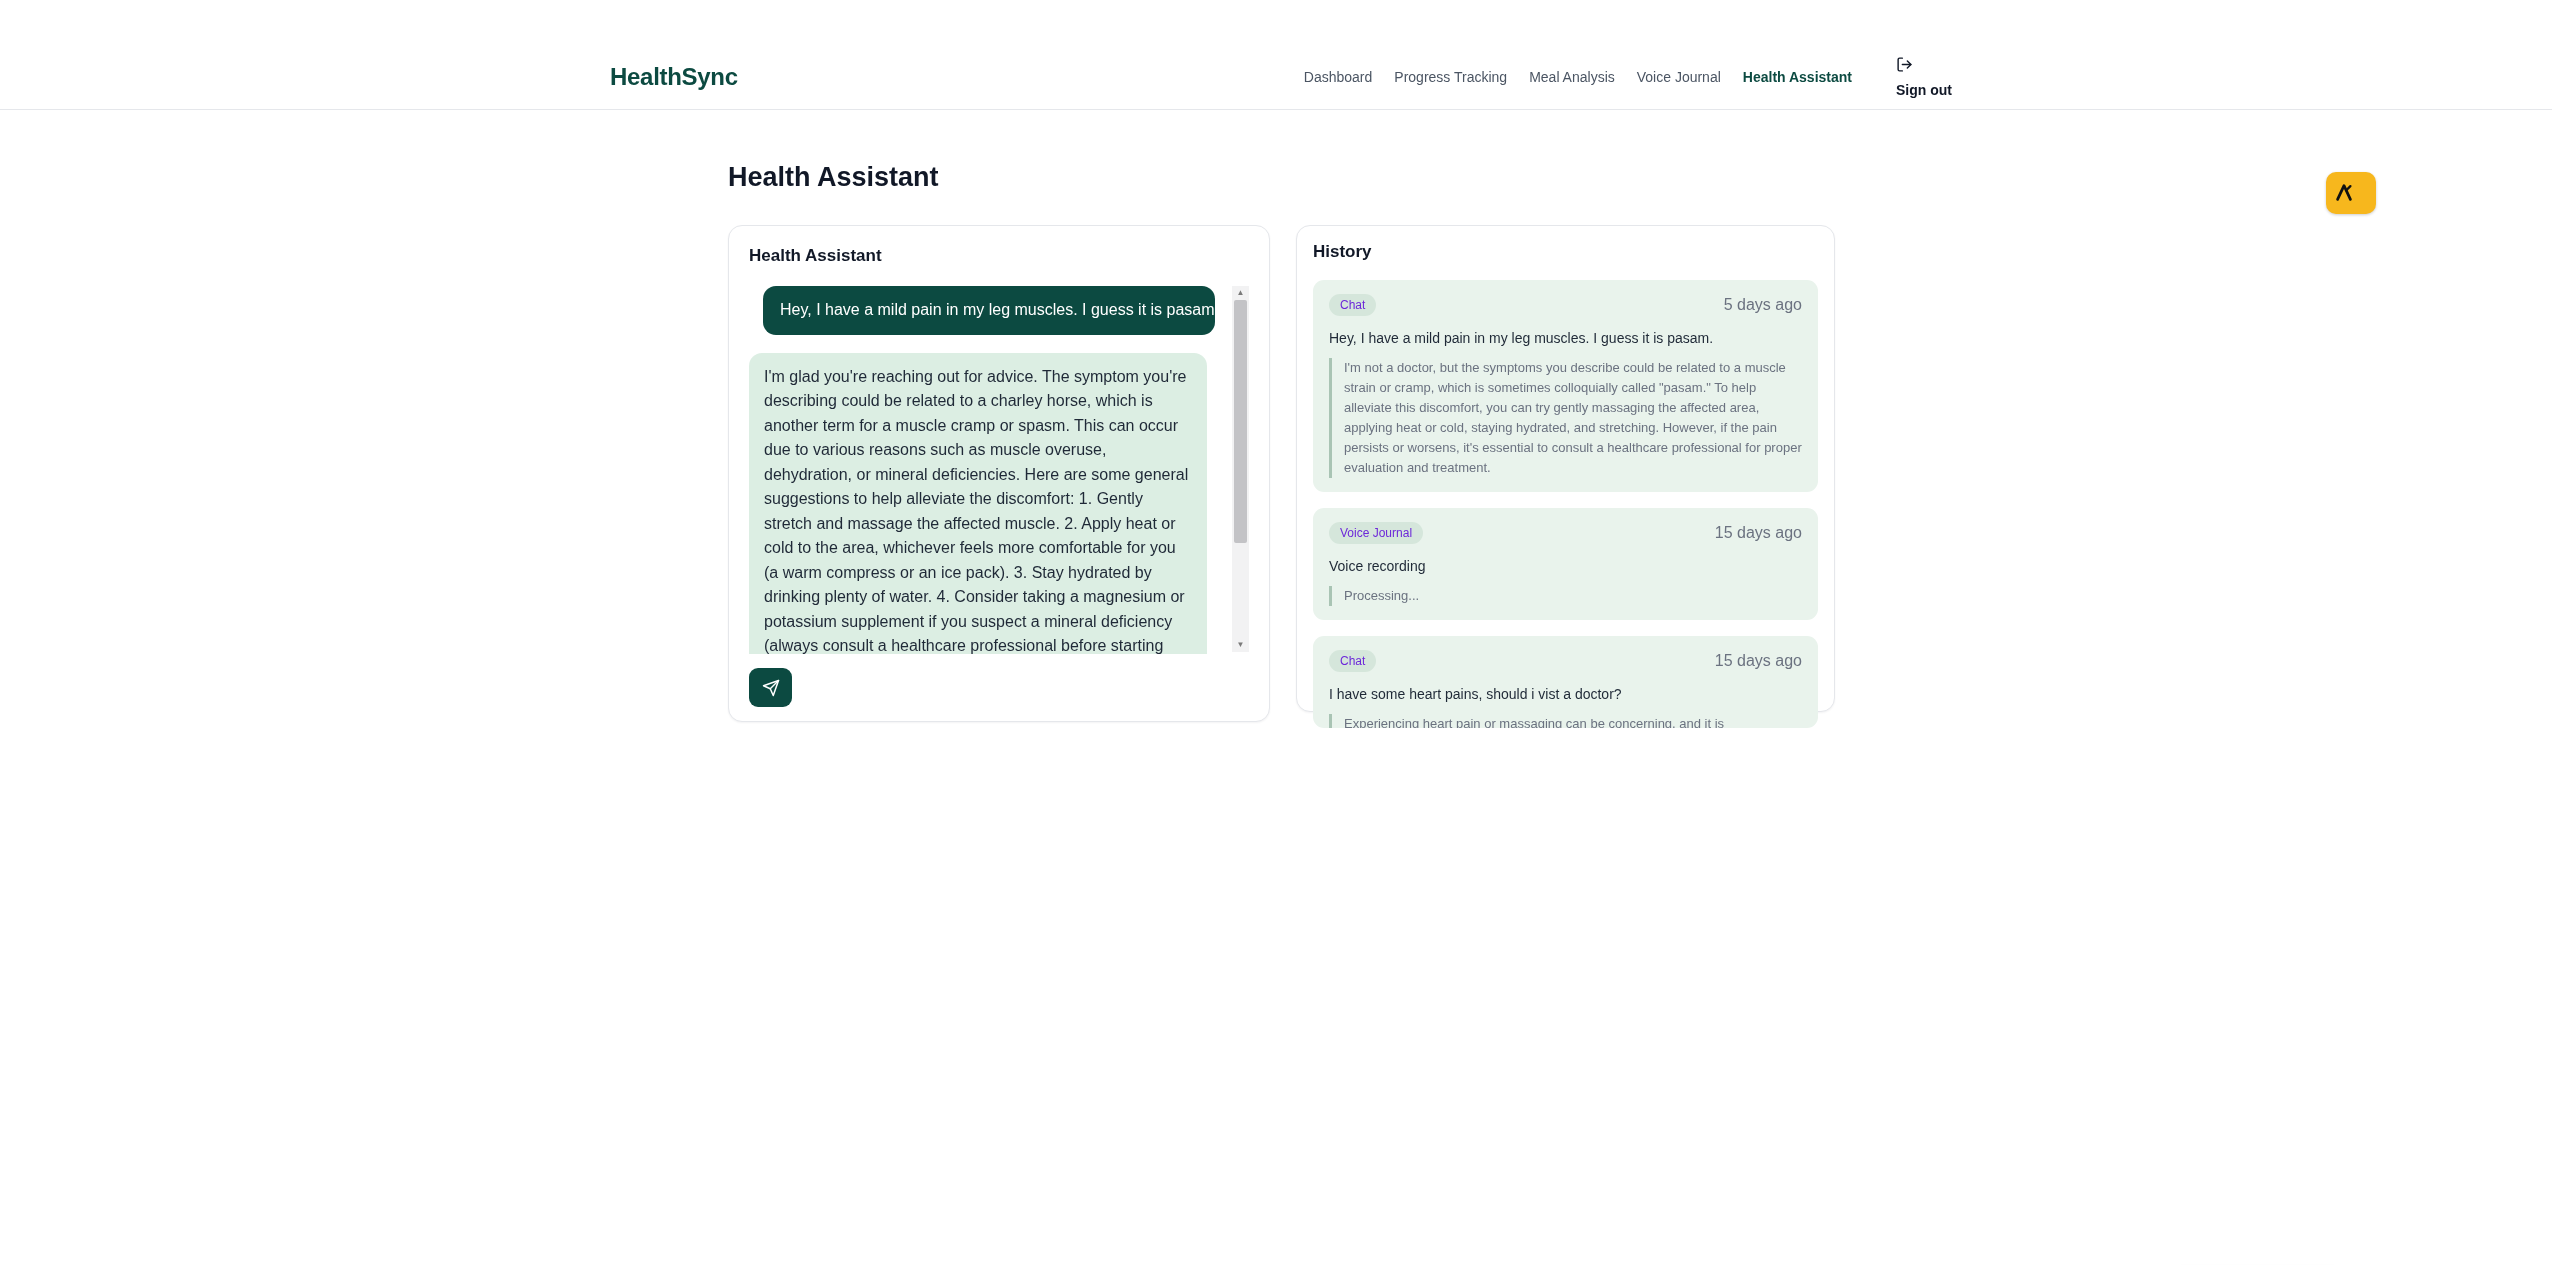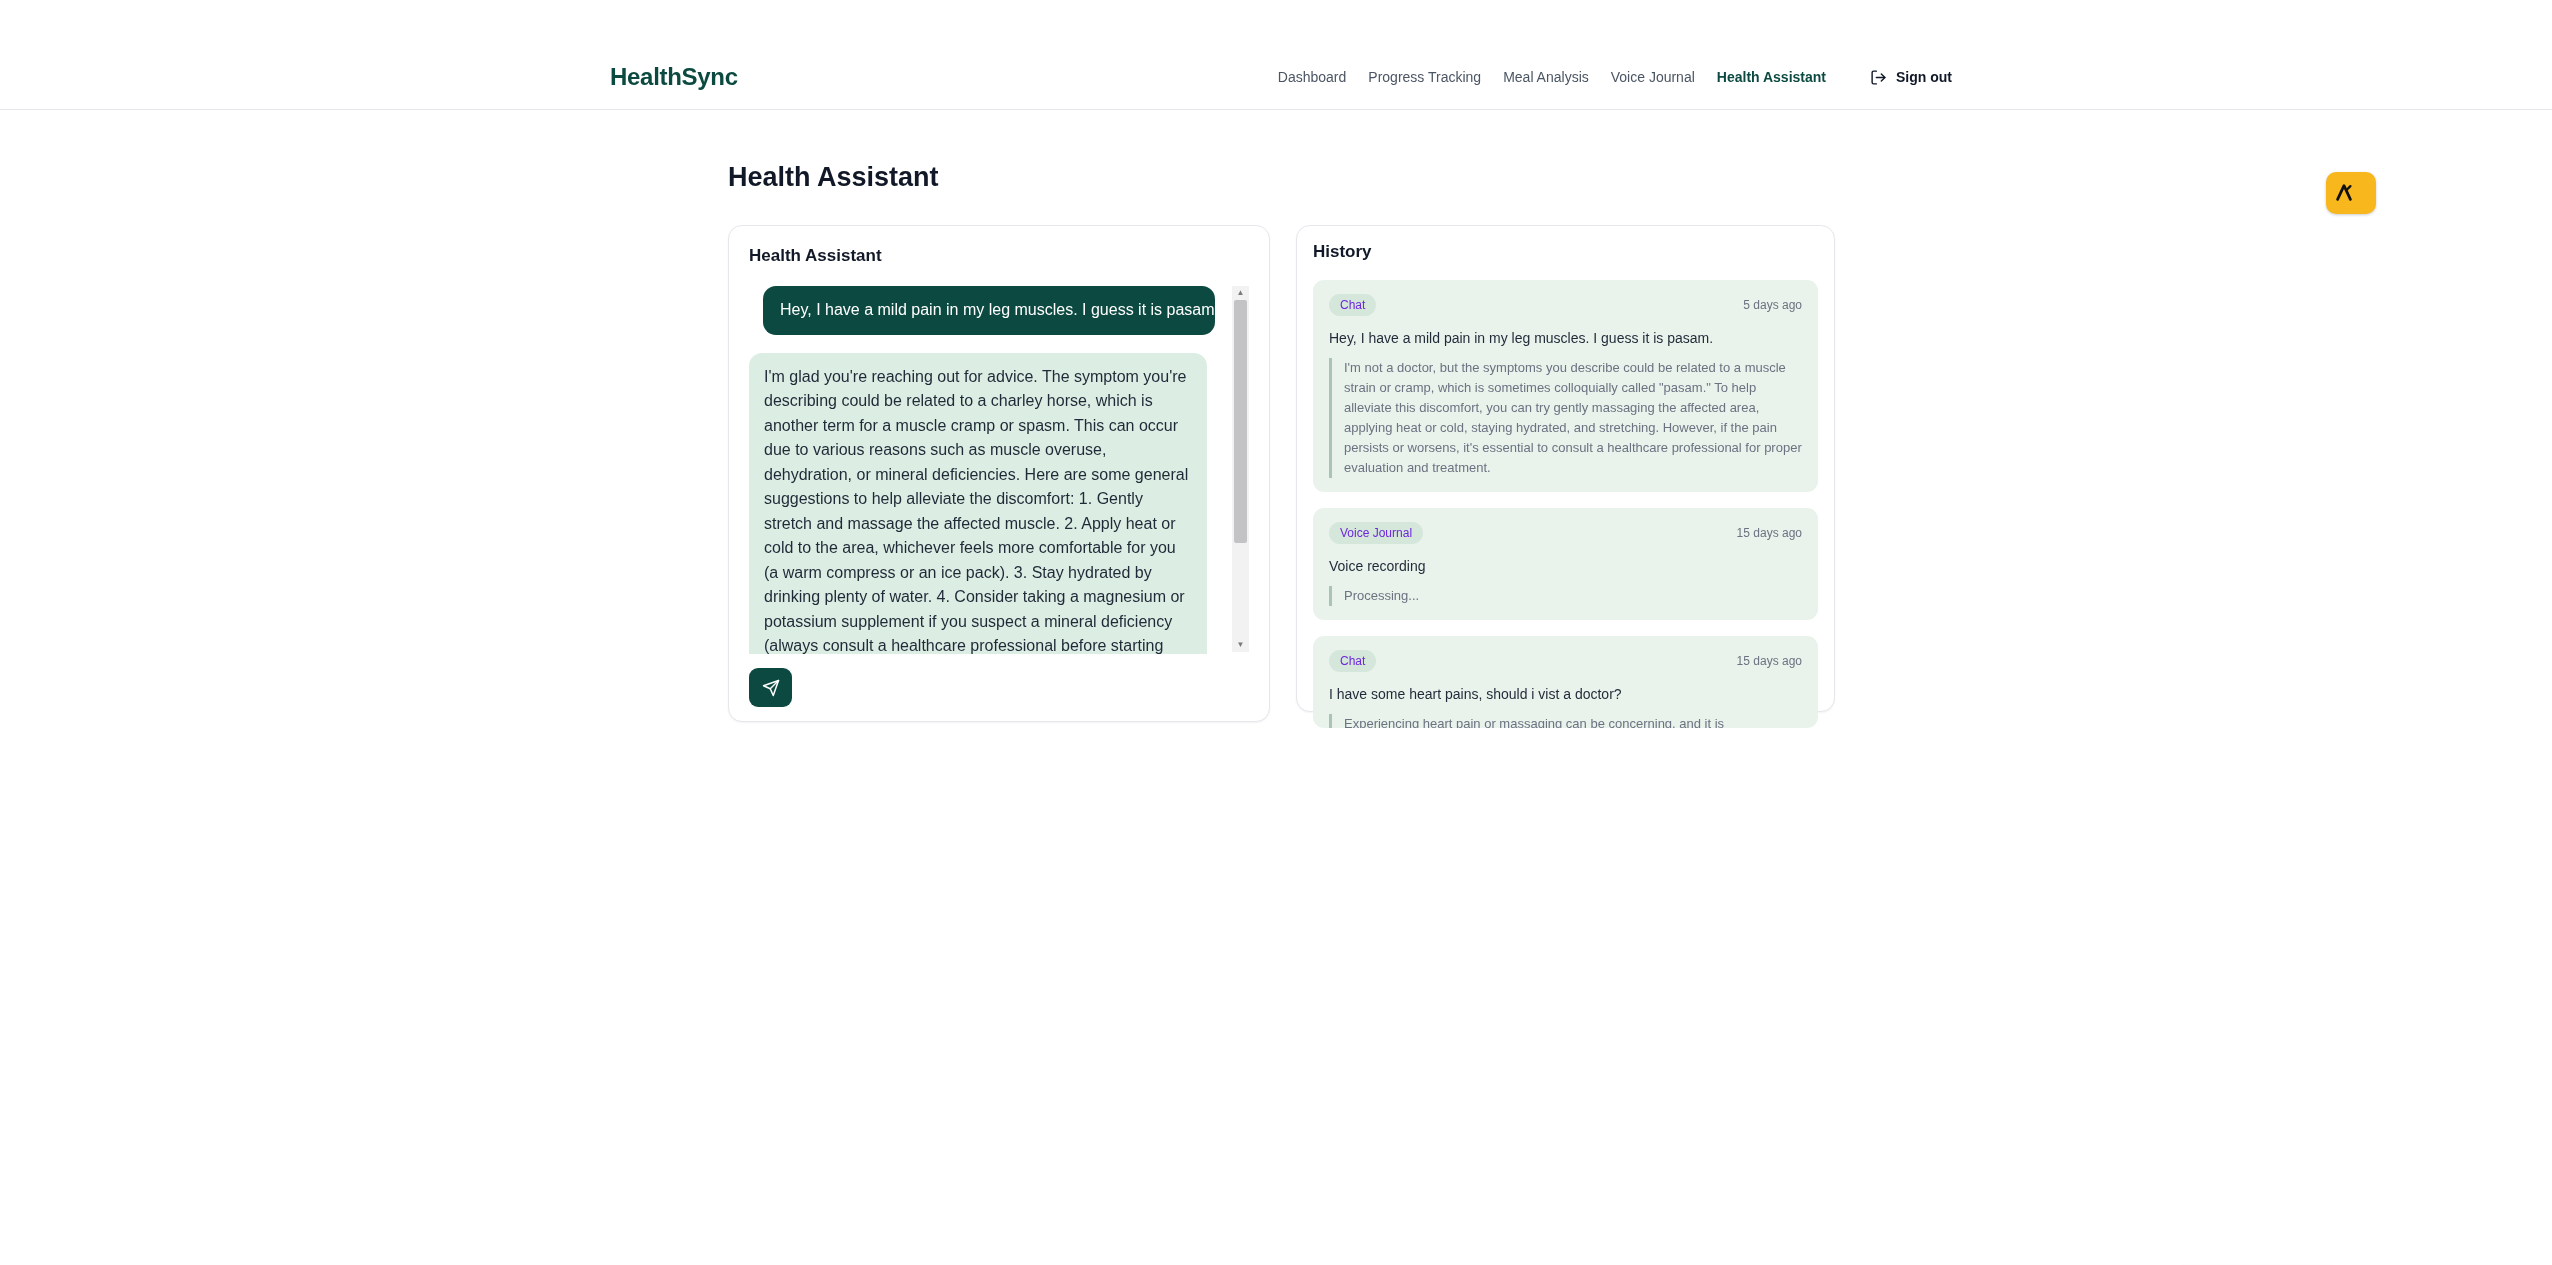--- a/index.html
+++ b/index.html
@@ -8,21 +8,21 @@
   .viewport { position:relative; width:2356px; height:1265px; background:#ffffff;margin-top:44px; }
 
   
   header { position:absolute; top:0; left:0; width:2552px; height:66px;
     background:#ffffff; border-bottom:1px solid #e5e7eb; }
   .logo { position:absolute; left:610px; top:0; height:66px; display:flex; align-items:center;
     font-size:24px; font-weight:800; color:#0c4a41; letter-spacing:-0.3px; cursor:pointer; }
   nav { position:absolute; right:600px; top:0; height:66px; display:flex; align-items:center; gap:22px; }
   nav a { font-size:14px; color:#4b5563; text-decoration:none; font-weight:500; cursor:pointer; white-space:nowrap; }
   nav a.active { color:#0c4a41; font-weight:700; }
-  .signout { display:flex; gap:9px; margin-left:22px; cursor:pointer; }
+  .signout { display:flex; gap:9px; margin-left:22px; cursor:pointer;flex-direction:column; }
   .signout svg { width:17px; height:17px; stroke:#111827; }
   .signout span { font-size:14px; font-weight:700; color:#111827; }
 
   
   .page-title { position:absolute; left:728px; top:118px; font-size:27px; font-weight:800; color:#111827; }
 
   
   .card { position:absolute; background:#ffffff; border:1px solid #e5e7eb; border-radius:14px;
     box-shadow:0 1px 2px rgba(16,24,40,.05); }
   .card h2 { font-size:17px; font-weight:700; color:#111827; }
@@ -53,21 +53,21 @@
   .send svg { width:18px; height:18px; stroke:#ffffff; fill:none; stroke-width:2; }
 
   
   .history-card { left:1296px; top:181px; width:539px; height:487px; padding:16px; overflow:visible; }
   .entries { margin-top:18px; display:flex; flex-direction:column; gap:16px; }
   .entry { background:#e9f3ec; border-radius:11px; padding:14px 16px; }
   .entry.clipped { max-height:92px; overflow:hidden; }
   .entry-head { display:flex; align-items:center; justify-content:space-between; margin-bottom:12px; }
   .badge { background:#d5e6db; color:#6d28d9; font-size:12px; font-weight:400;
     padding:4px 11px; border-radius:999px; }
-  .time { font-size:12px; color:#6b7280; }
+  .time { font-size:16px; color:#6b7280; }
   .msg { font-size:14px; line-height:20px; color:#1f2937; }
   .quote { margin-top:10px; border-left:3px solid #a9c4b4; padding-left:12px;
     font-size:13px; line-height:20px; color:#6b7280; }
 
   
   .ext-badge { position:absolute; top:128px; right:-20px; width:50px; height:42px;
     background:#f7b71d; border-radius:10px; display:flex; align-items:center; cursor:pointer;
     box-shadow:0 1px 3px rgba(0,0,0,.2); padding-left:7px; }
   .ext-badge svg { width:22px; height:22px; }
 

